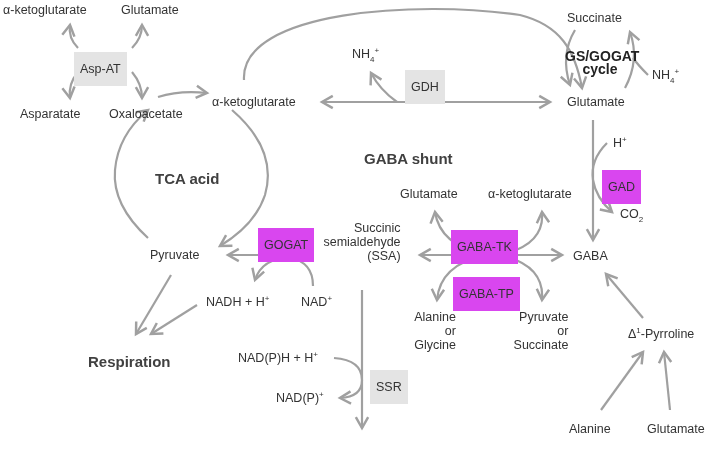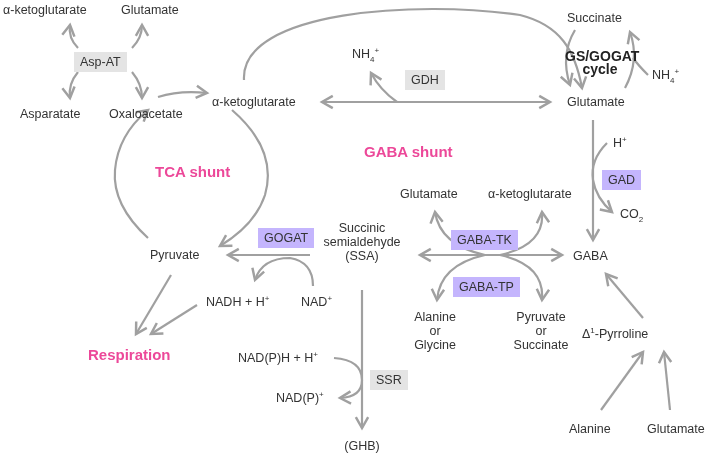--- a/index.html
+++ b/index.html
@@ -1,24 +1,24 @@
 <!DOCTYPE html>
 <html><head>
 <meta charset="utf-8">
 <style>
   html, body { margin: 0; padding: 0; background: #ffffff; }
   body { width: 720px; height: 475px; position: relative; overflow: hidden;
          font-family: "Liberation Sans", sans-serif; color: #333333; }
   svg#arrows { position: absolute; left: 0; top: 0; width: 720px; height: 475px; }
   .lbl { position: absolute; font-size: 12.5px; color: #333; white-space: nowrap; line-height: 14px; }
-  .c { text-align: center; transform: translateX(-50%); }
-  .title { font-size: 15px; font-weight: bold; color: #ec4899; }
-  .enz { position: absolute; font-size: 12.5px; padding: 3px 6px; line-height: 14px; color: #333; white-space: nowrap; }
+  .c { text-align: right; transform: translateX(-50%); }
+  .title { font-size: 15px; font-weight: bold; color: #404040; margin-top: 7px; }
+  .enz { position: absolute; font-size: 12.5px; padding: 10px 6px; line-height: 14px; color: #333; white-space: nowrap; }
   .enz.gray { background: #e4e4e4; }
-  .enz.orange { background: #c4b5fd; }
+  .enz.orange { background: #d946ef; }
   sup, sub { font-size: 8px; line-height: 0; }
   .cyc { font-size: 14px; font-weight: bold; color: #222; text-align: center; line-height: 13px; }
 </style>
 </head>
 <body>
 
 <svg id="arrows" viewBox="0 0 720 475">
   <defs>
     <marker id="ah" viewBox="0 0 10 10" refX="8" refY="5" markerWidth="7" markerHeight="7" orient="auto-start-reverse">
       <path d="M1,1 L8,5 L1,9" fill="none" stroke="#a0a0a0" stroke-width="1.6"></path>
@@ -84,21 +84,21 @@
   <div>GS/GOGAT</div>
   <div>cycle</div>
 </div>
 <span class="lbl" style="left:652px;top:68px"><span>NH</span><sub>4</sub><sup>+</sup></span>
 <span class="lbl" style="left:567px;top:95px">Glutamate</span>
 
 <span class="lbl" style="left:613px;top:136px"><span>H</span><sup>+</sup></span>
 <span class="enz orange" style="left:602px;top:170px">GAD</span>
 <span class="lbl" style="left:620px;top:207px"><span>CO</span><sub>2</sub></span>
 
-<span class="lbl title" style="left:155px;top:165px">TCA shunt</span>
+<span class="lbl title" style="left:155px;top:165px">TCA acid</span>
 <span class="lbl title" style="left:364px;top:145px">GABA shunt</span>
 <span class="lbl title" style="left:88px;top:348px">Respiration</span>
 
 <span class="lbl" style="left:400px;top:187px">Glutamate</span>
 <span class="lbl" style="left:488px;top:187px">α-ketoglutarate</span>
 <span class="enz orange" style="left:451px;top:230px">GABA-TK</span>
 <span class="enz orange" style="left:453px;top:277px">GABA-TP</span>
 <span class="lbl" style="left:573px;top:249px">GABA</span>
 
 <div class="lbl c" style="left:362px;top:221px">
@@ -115,22 +115,21 @@
   <div>Alanine</div>
   <div>or</div>
   <div>Glycine</div>
 </div>
 <div class="lbl c" style="left:541px;top:310px">
   <div>Pyruvate</div>
   <div>or</div>
   <div>Succinate</div>
 </div>
 
-<span class="lbl" style="left:582px;top:327px"><span>Δ</span><sup>1</sup><span>-Pyrroline</span></span>
+<span class="lbl" style="left:628px;top:327px"><span>Δ</span><sup>1</sup><span>-Pyrroline</span></span>
 <span class="lbl" style="left:569px;top:422px">Alanine</span>
 <span class="lbl" style="left:647px;top:422px">Glutamate</span>
 
 <span class="lbl" style="left:238px;top:351px"><span>NAD(P)H + H</span><sup>+</sup></span>
 <span class="lbl" style="left:276px;top:391px"><span>NAD(P)</span><sup>+</sup></span>
 <span class="enz gray" style="left:370px;top:370px">SSR</span>
 <div class="lbl c" style="left:362px;top:439px">
-  <div>(GHB)</div>
 </div>
 
 </body></html>

